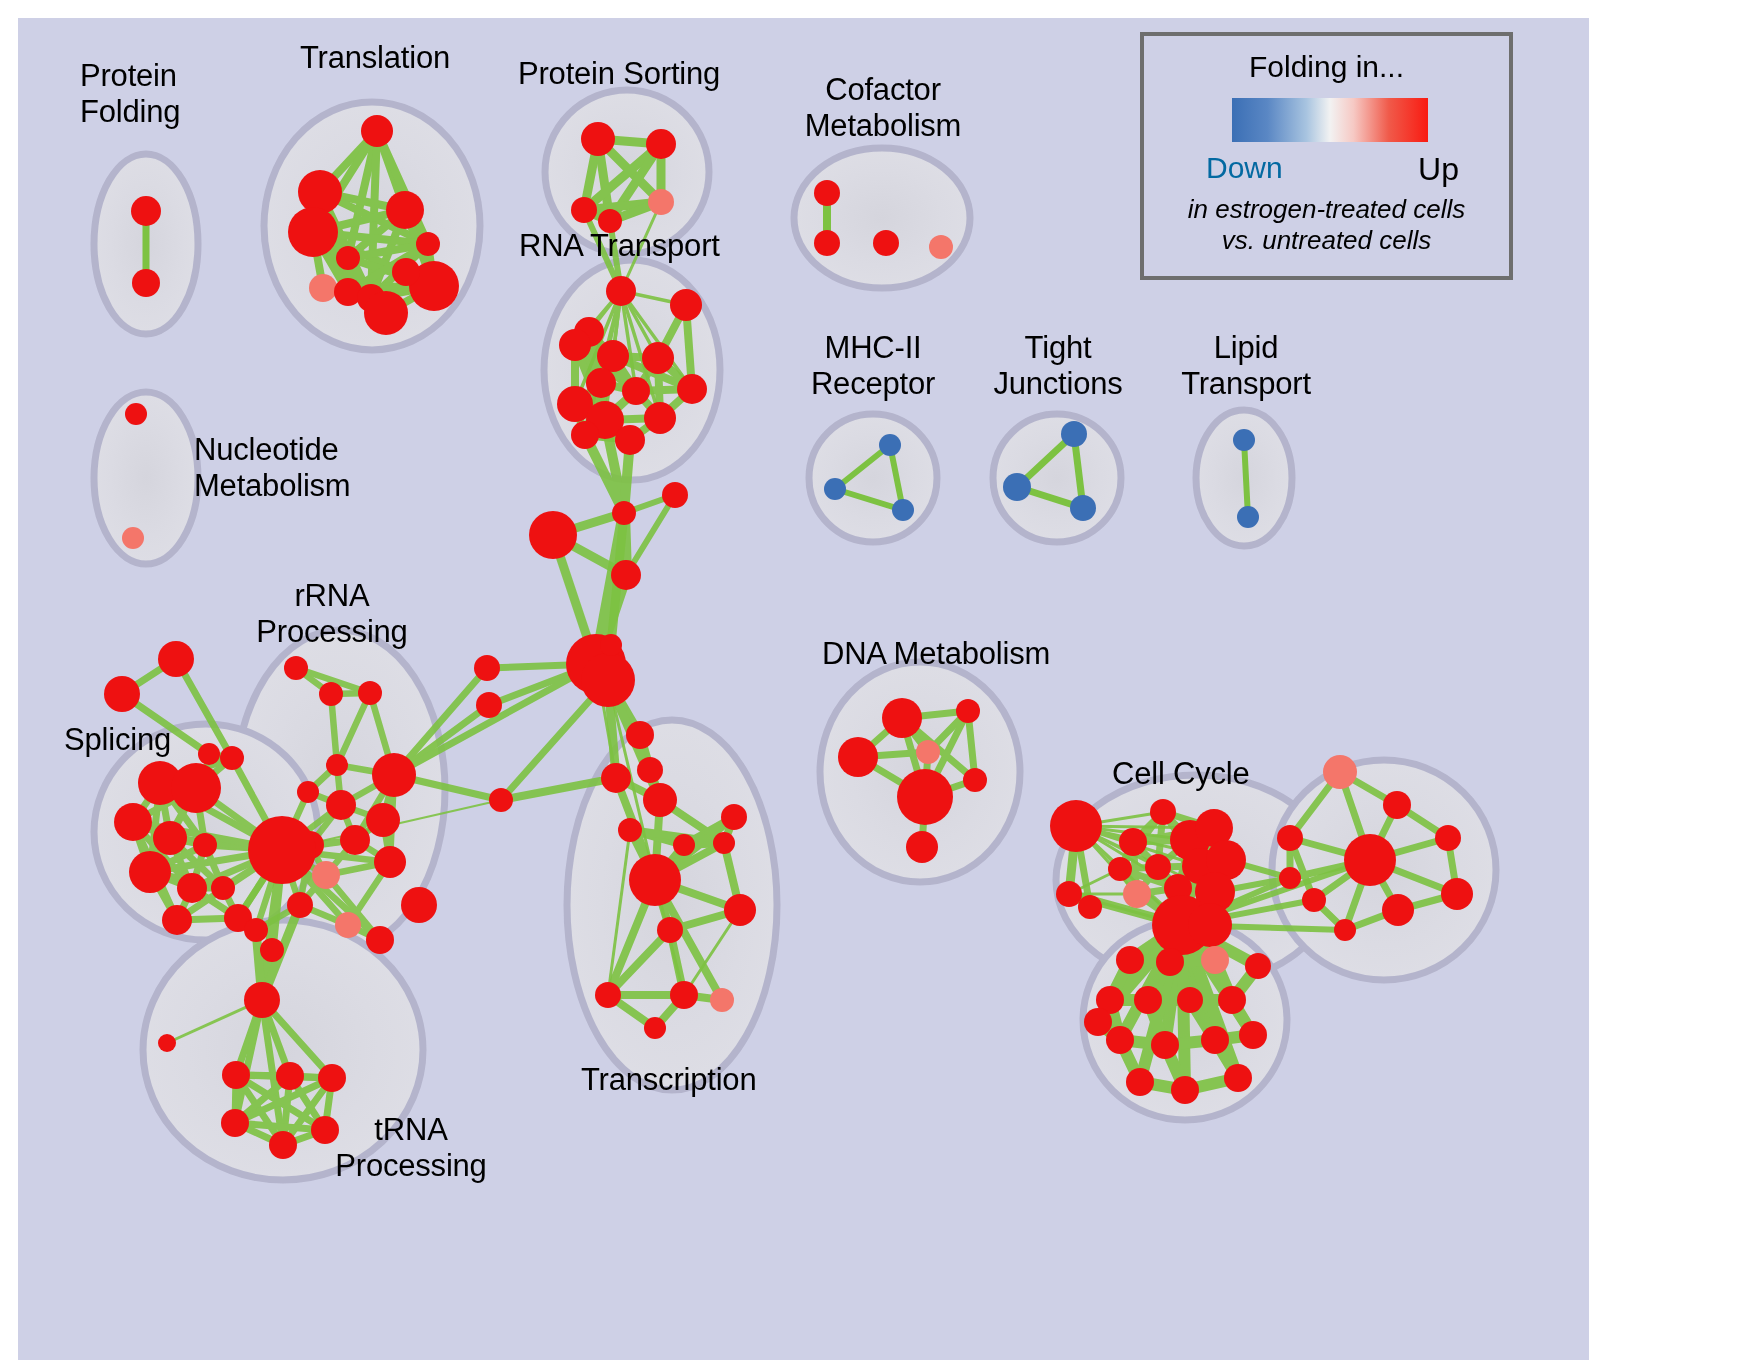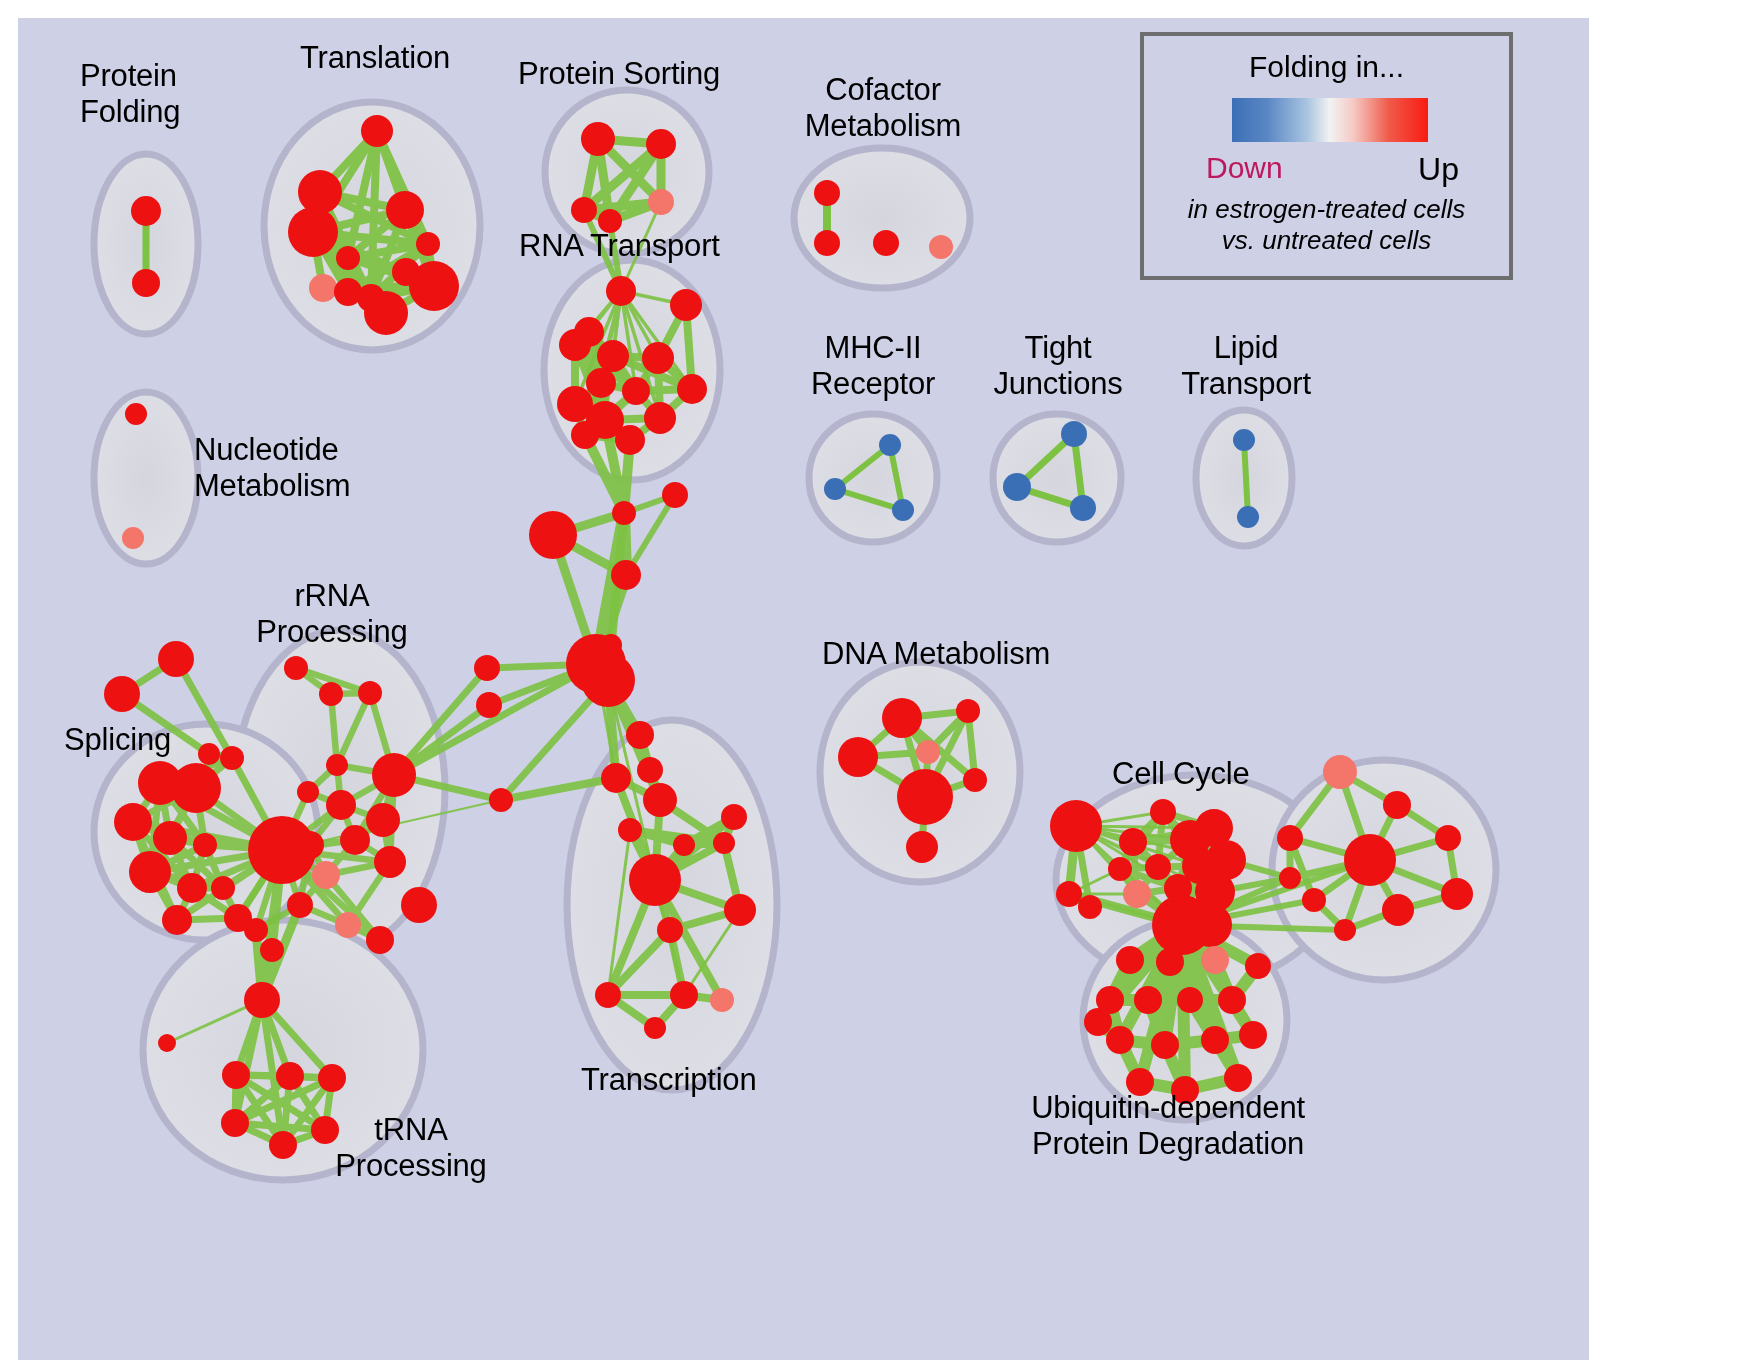--- a/index.html
+++ b/index.html
@@ -7,21 +7,21 @@
   body{font-family:"Liberation Sans",sans-serif;}
   #stage{position:relative;width:1589px;height:1360px;background:#ffffff;overflow:hidden;}
   #canvasbg{position:absolute;left:18px;top:18px;width:1717px;height:1342px;background:#ced0e6;}
   svg#net{position:absolute;left:0;top:0;width:1750px;height:1360px;}
   .clab{position:absolute;color:#000;font-family:"Liberation Sans",sans-serif;font-size:31px;line-height:36px;white-space:pre;font-weight:400;letter-spacing:-0.2px;}
   .clab.ctr{text-align:center;}
   #legend{position:absolute;left:1140px;top:32px;width:373px;height:248px;background:#ced0e6;border:4px solid #6e6e6e;box-sizing:border-box;}
   #legend .ltitle{position:absolute;top:14px;left:0;width:100%;text-align:center;font-size:30px;color:#000;}
   #legend .bar{position:absolute;left:88px;top:62px;width:196px;height:44px;
      background:linear-gradient(to right,#3b6fb5 0%,#5a87c4 18%,#a8c4e0 38%,#f2f2f2 50%,#f6c9c4 62%,#f05a4a 80%,#f91b12 100%);}
-  #legend .down{position:absolute;left:62px;top:115px;font-size:30px;color:#be185d;}
+  #legend .down{position:absolute;left:62px;top:115px;font-size:30px;color:#0369a1;}
   #legend .up{position:absolute;right:50px;top:115px;font-size:32px;color:#000;}
   #legend .sub{position:absolute;left:0;top:158px;width:100%;text-align:center;font-size:26px;line-height:31px;color:#000;font-style:italic;}
 </style>
 </head>
 <body>
 
 <div id="stage">
   <div id="canvasbg"></div>
 
   <svg id="net" viewBox="0 0 1750 1360">
@@ -754,21 +754,20 @@
   <div class="clab" style="left:194px;top:432px;"><span>Nucleotide</span><br><span>Metabolism</span></div>
   <div class="clab ctr" style="left:795px;top:330px;width:156px;"><span>MHC-II</span><br><span>Receptor</span></div>
   <div class="clab ctr" style="left:1168px;top:330px;width:156px;"><span>Lipid</span><br><span>Transport</span></div>
   <div class="clab ctr" style="left:973px;top:330px;width:170px;"><span>Tight</span><br><span>Junctions</span></div>
   <div class="clab ctr" style="left:248px;top:578px;width:168px;"><span>rRNA</span><br><span>Processing</span></div>
   <div class="clab" style="left:64px;top:722px;"><span>Splicing</span></div>
   <div class="clab" style="left:822px;top:636px;"><span>DNA Metabolism</span></div>
   <div class="clab" style="left:1112px;top:756px;"><span>Cell Cycle</span></div>
   <div class="clab" style="left:581px;top:1062px;"><span>Transcription</span></div>
   <div class="clab ctr" style="left:315px;top:1112px;width:192px;"><span>tRNA</span><br><span>Processing</span></div>
-  <div class="clab ctr" style="left:988px;top:1090px;width:360px;"><span>Ubiquitin-dependent</span><br><span>Protein Degradation</span></div>
 
   <div id="legend">
     <div class="ltitle">Folding in...</div>
     <div class="bar"></div>
     <div class="down">Down</div>
     <div class="up">Up</div>
     <div class="sub"><span>in estrogen-treated cells</span><br><span>vs. untreated cells</span></div>
   </div>
 </div>
 

